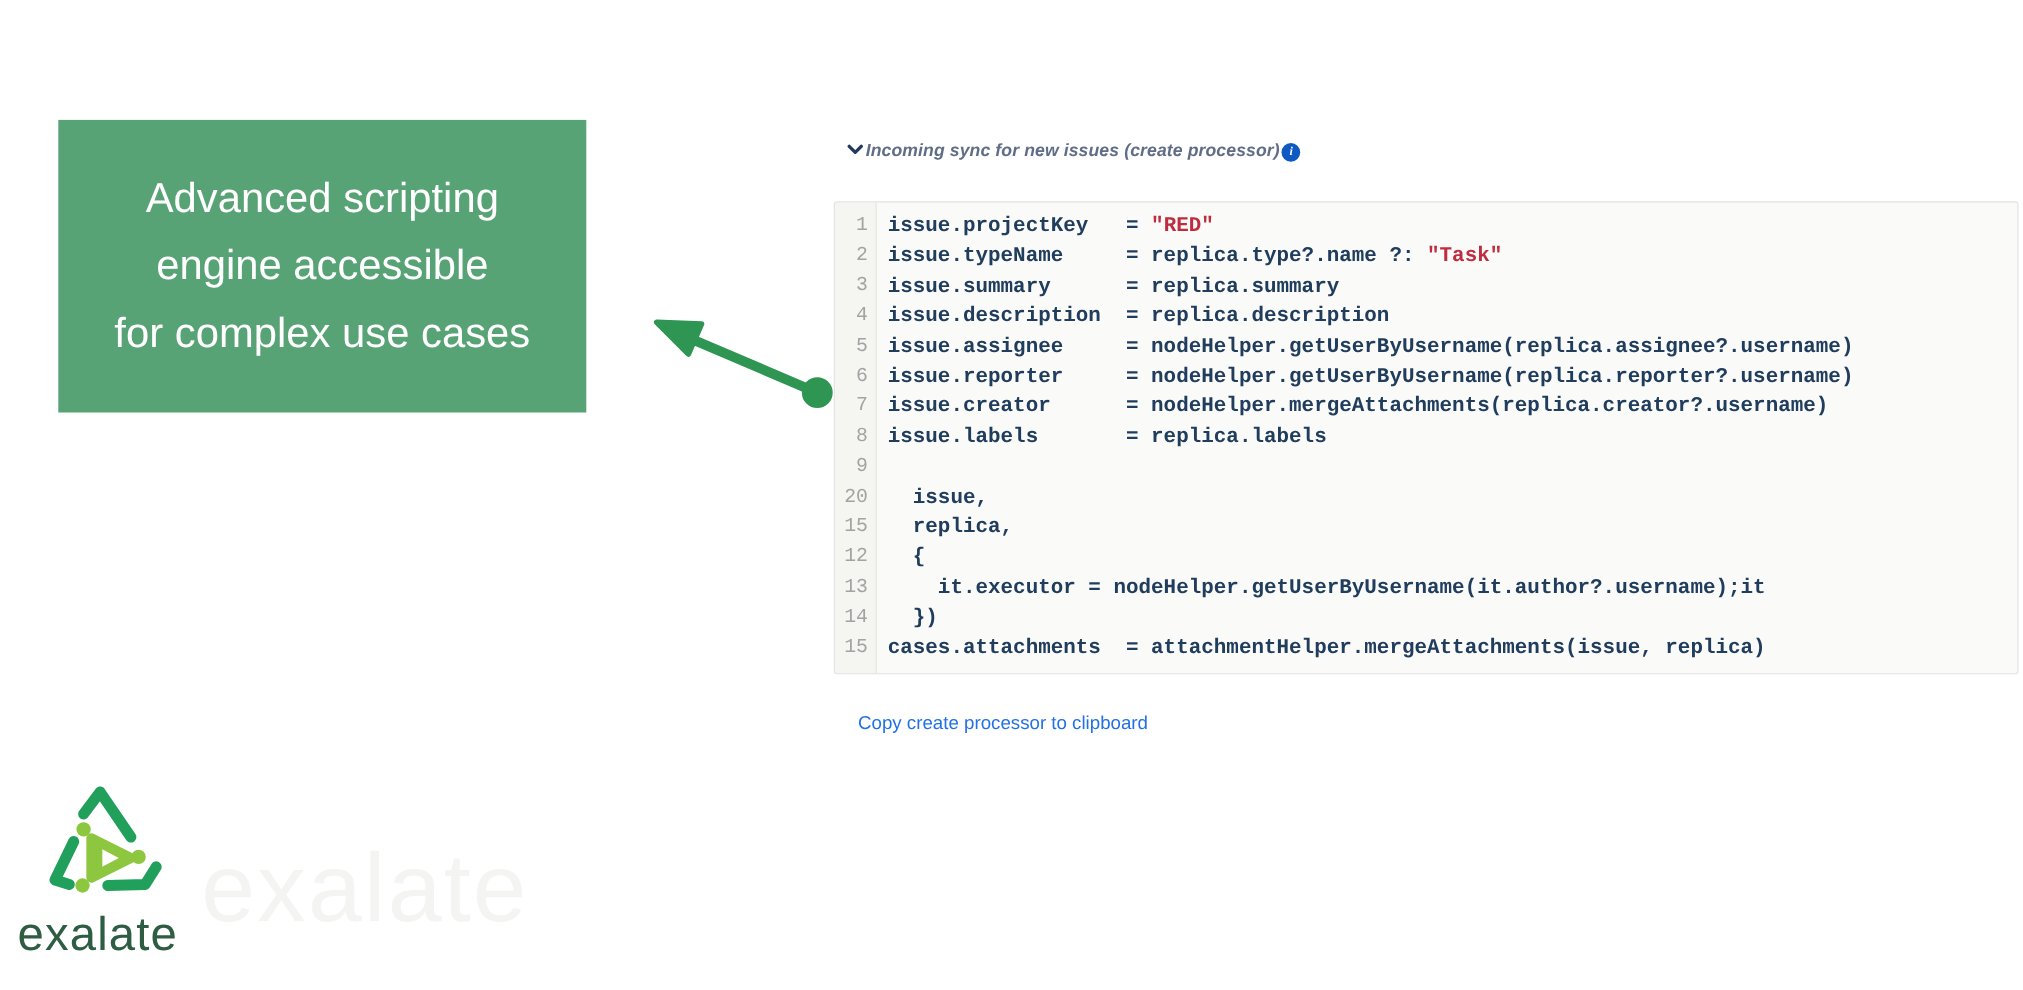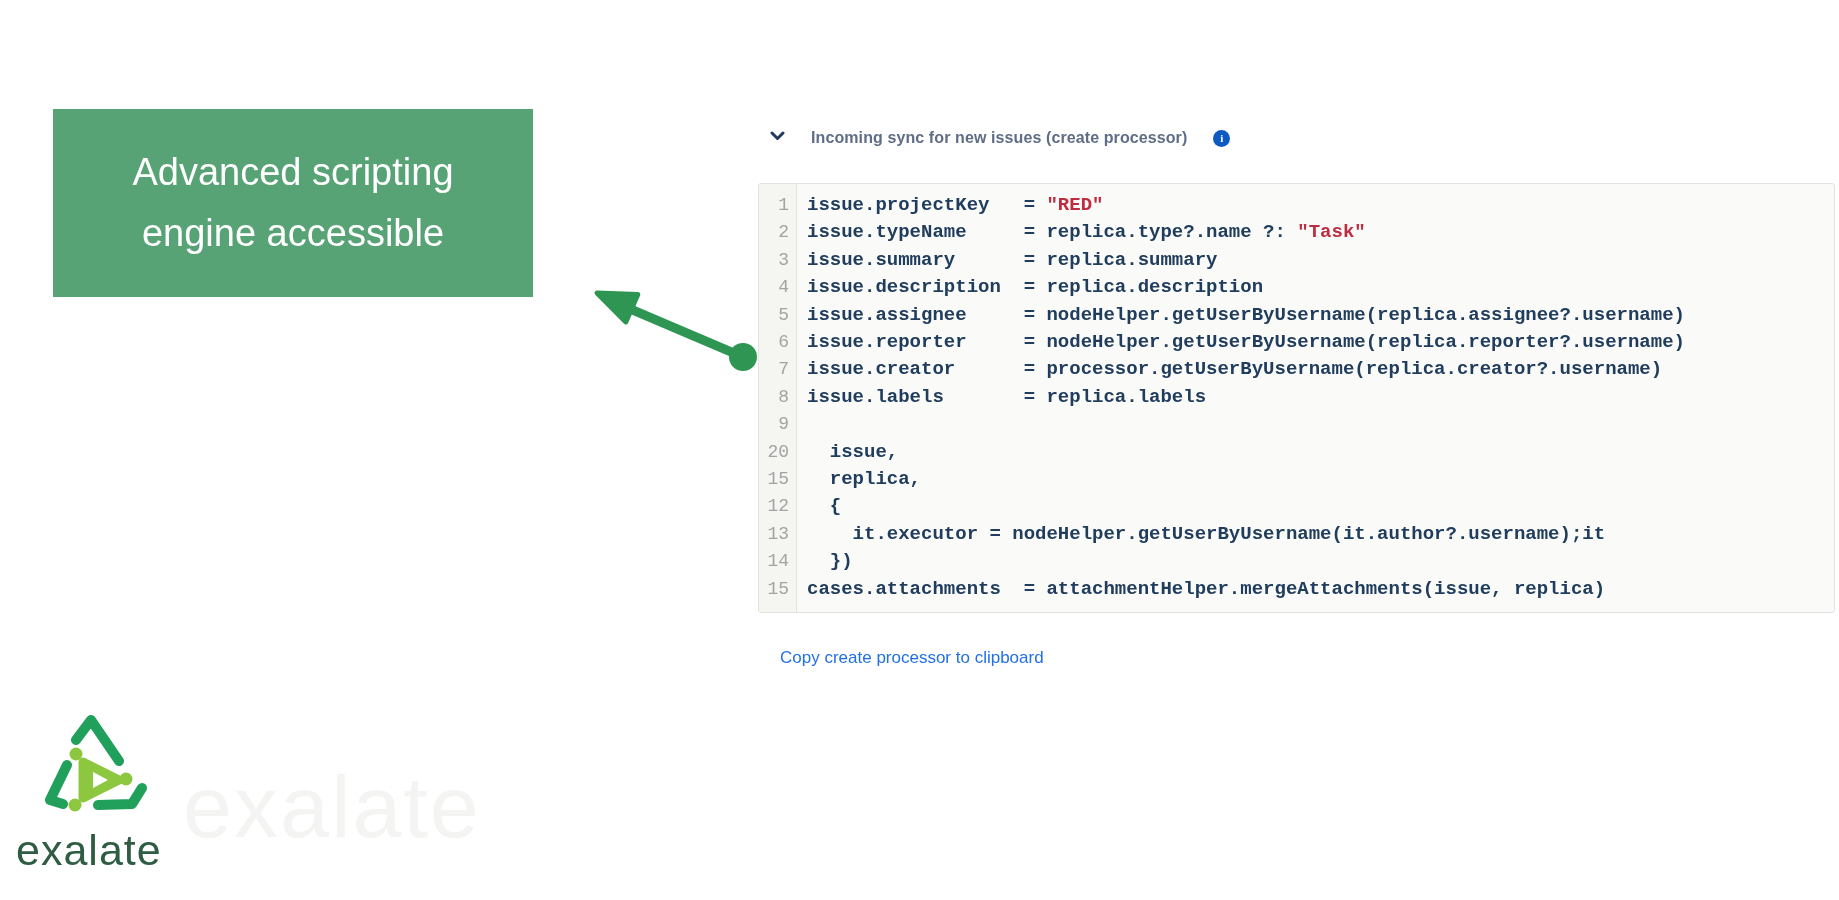--- a/index.html
+++ b/index.html
@@ -1,33 +1,33 @@
 <!DOCTYPE html>
 <html><head>
 <meta charset="utf-8">
 <style>
   * { margin:0; padding:0; box-sizing:border-box; }
   html,body { width:1839px; height:900px; background:#ffffff; overflow:hidden;
               font-family:"Liberation Sans", sans-serif; position:relative; }
 
   
   .callout {
-    position:absolute; left:53px; top:109px; width:480px; height:188px;
+    position:absolute; left:53px; top:109px; width:480px; height:266px;
     background:#58a375; color:#ffffff; text-align:center;
     display:flex; flex-direction:column; justify-content:center;
   }
   .callout-line { font-size:38px; line-height:61px; font-weight:400; }
 
   
   .arrow-svg { position:absolute; left:560px; top:268px; }
 
   
   .section-header {
     position:absolute; left:770px; top:129px;
-    display:flex; align-items:center; gap:26px;
+    display:flex; align-items:center; gap:2px;font-style:italic;
   }
   .chevron { cursor:pointer; margin-top:-4px; }
   .section-title { color:#5f6d87; font-size:16px; font-weight:bold; letter-spacing:.1px; }
   .info-icon {
     width:17px; height:17px; border-radius:50%; background:#0f5ac2;
     color:#fff; display:inline-flex; align-items:center; justify-content:center;
     font-size:11px; font-weight:bold; font-family:"Liberation Serif", serif;
     cursor:pointer;
   }
   .info-icon::before { content:"i"; }
@@ -71,20 +71,21 @@
     user-select:none;
   }
 </style>
 </head>
 <body>
 
 <div class="callout">
   <div>
       <div class="callout-line">Advanced scripting</div>
       <div class="callout-line">engine accessible</div>
+      <div class="callout-line">for complex use cases</div>
     </div>
 </div>
 
 <svg class="arrow-svg" width="210" height="110" viewBox="0 0 210 110">
   <line x1="183" y1="89" x2="68" y2="40" stroke="#2e9652" stroke-width="9" stroke-linecap="round"></line>
   <circle cx="183" cy="89" r="14" fill="#2e9652"></circle>
   <polygon points="37,25 77.8,26.5 65.8,53.9" fill="#2e9652" stroke="#2e9652" stroke-width="5" stroke-linejoin="round"></polygon>
 </svg>
 
 <div class="section-header">
@@ -115,21 +116,21 @@
     <div class="code-row">
       <span class="ln">5</span>
       <span class="lc">issue.assignee     = nodeHelper.getUserByUsername(replica.assignee?.username)</span>
     </div>
     <div class="code-row">
       <span class="ln">6</span>
       <span class="lc">issue.reporter     = nodeHelper.getUserByUsername(replica.reporter?.username)</span>
     </div>
     <div class="code-row">
       <span class="ln">7</span>
-      <span class="lc">issue.creator      = processor.getUserByUsername(replica.creator?.username)</span>
+      <span class="lc">issue.creator      = nodeHelper.mergeAttachments(replica.creator?.username)</span>
     </div>
     <div class="code-row">
       <span class="ln">8</span>
       <span class="lc">issue.labels       = replica.labels</span>
     </div>
     <div class="code-row">
       <span class="ln">9</span>
     </div>
     <div class="code-row">
       <span class="ln">20</span>

